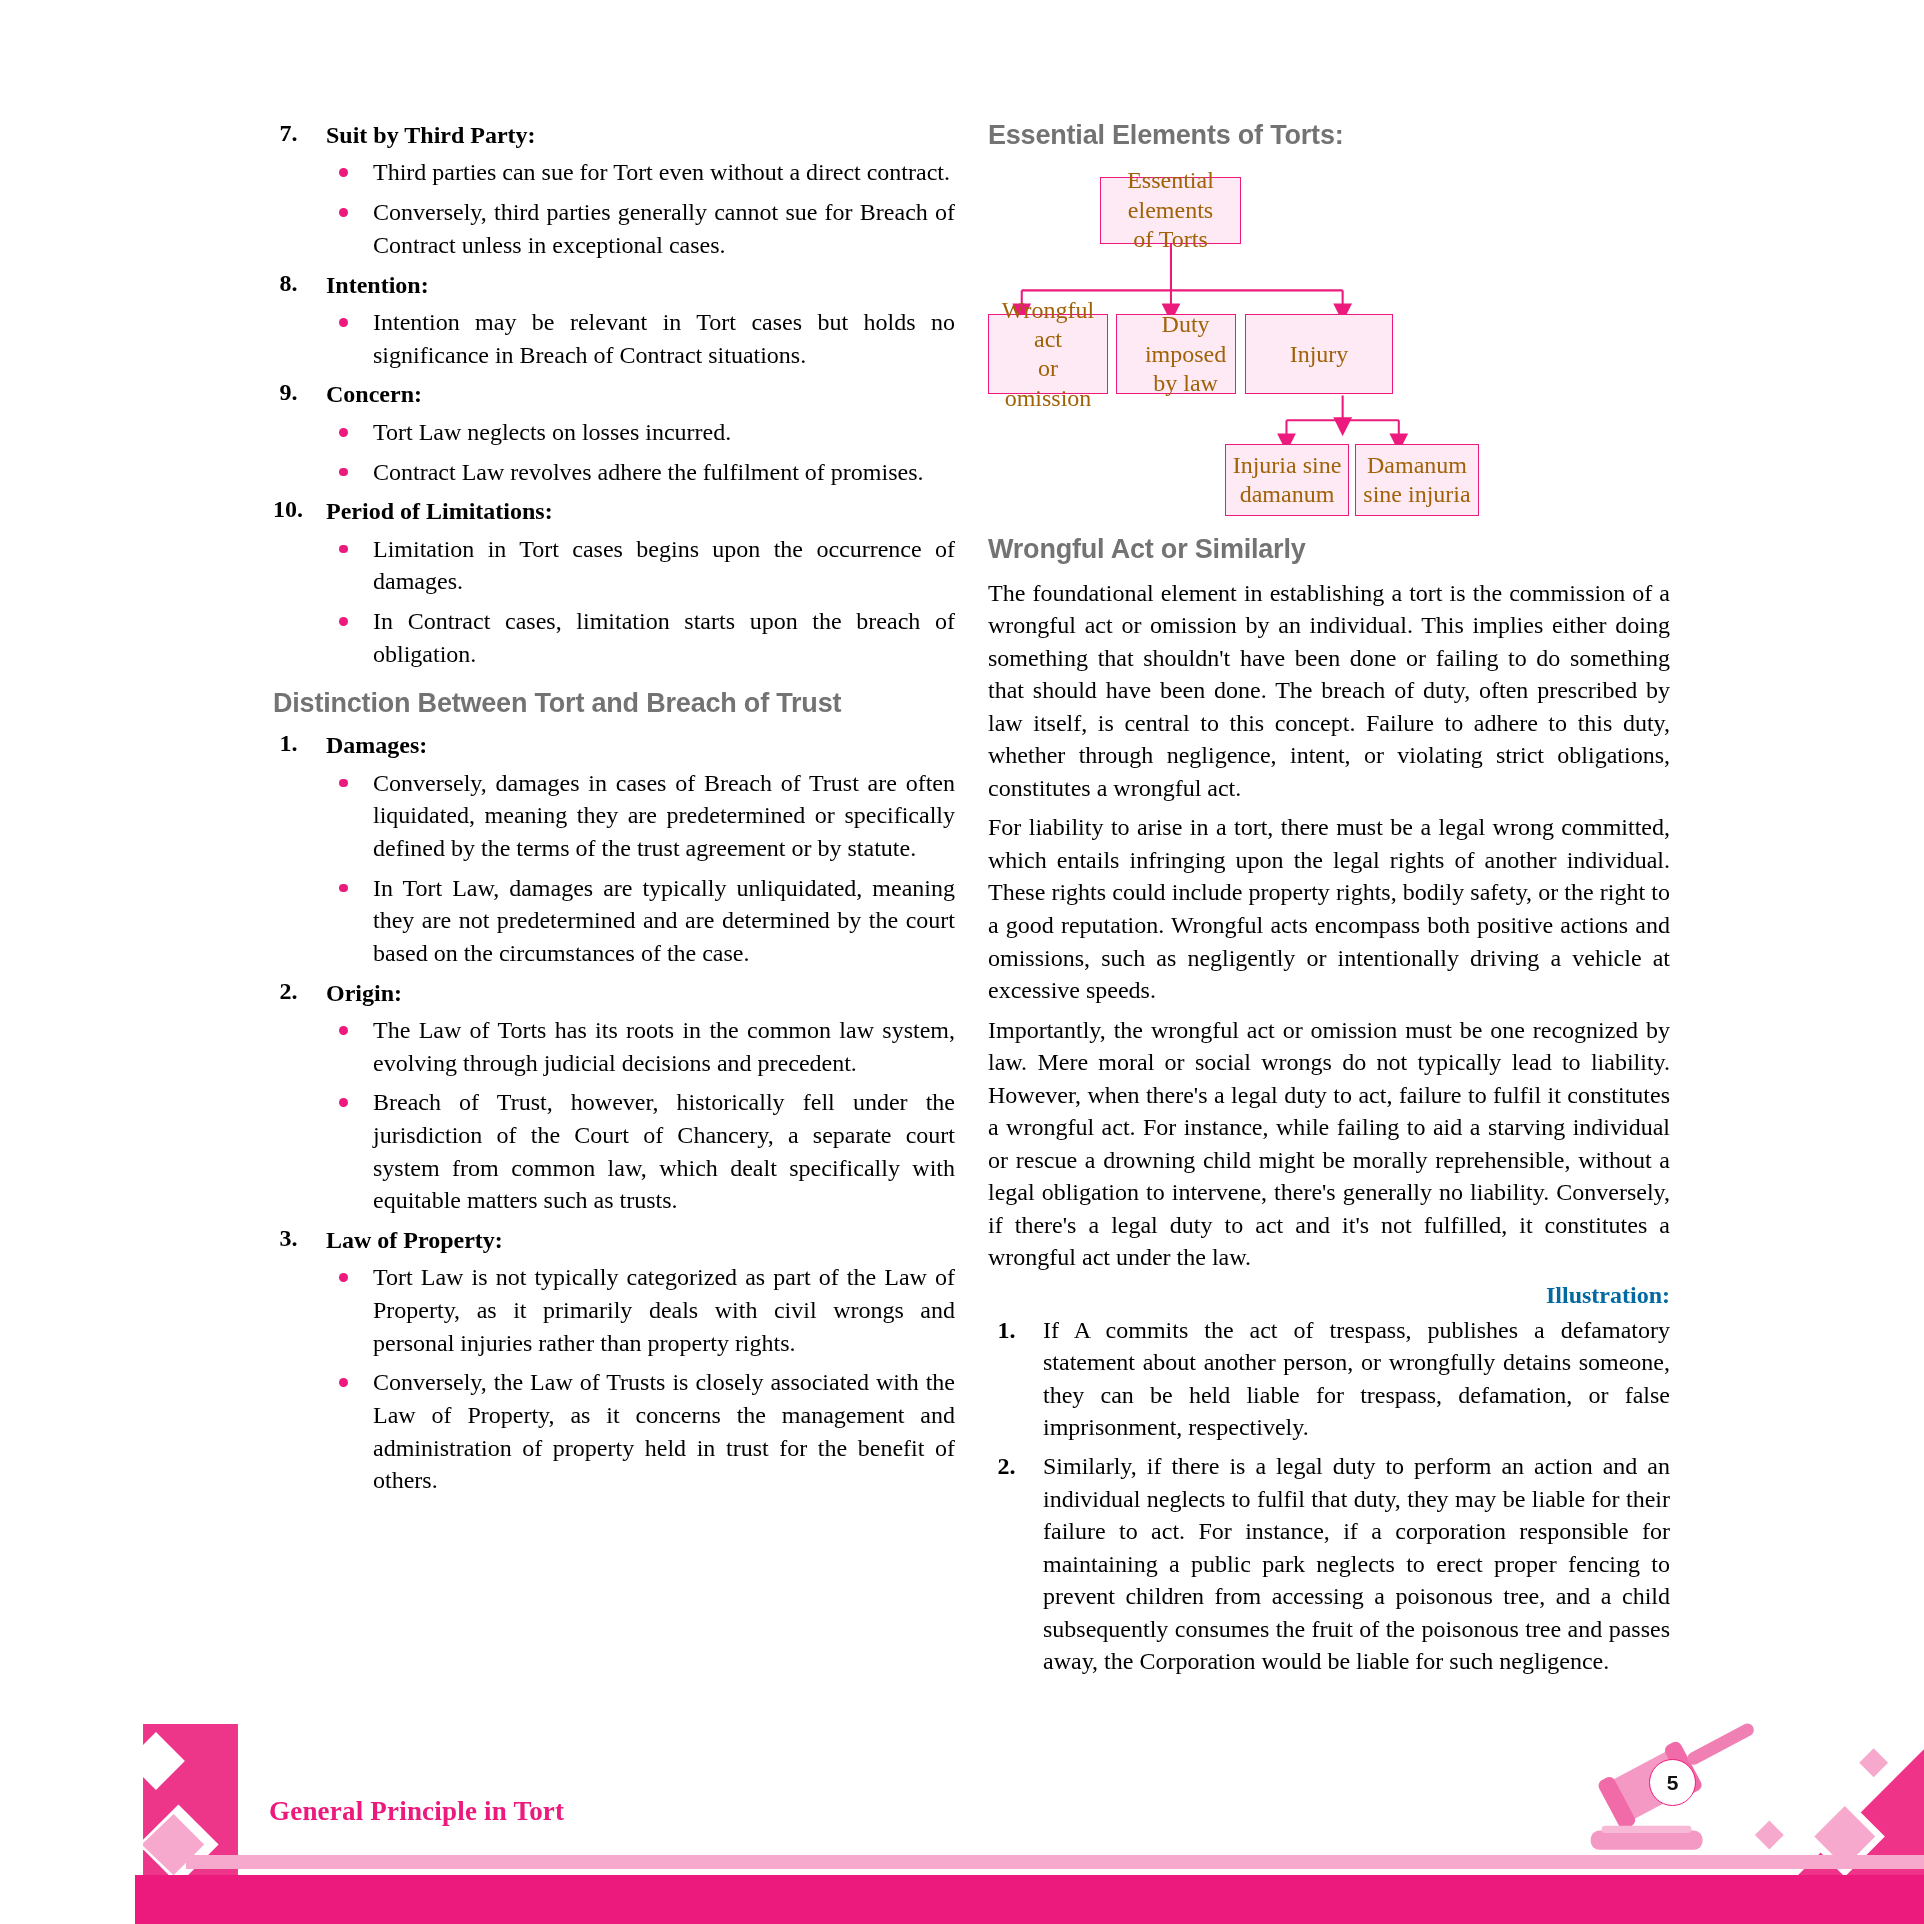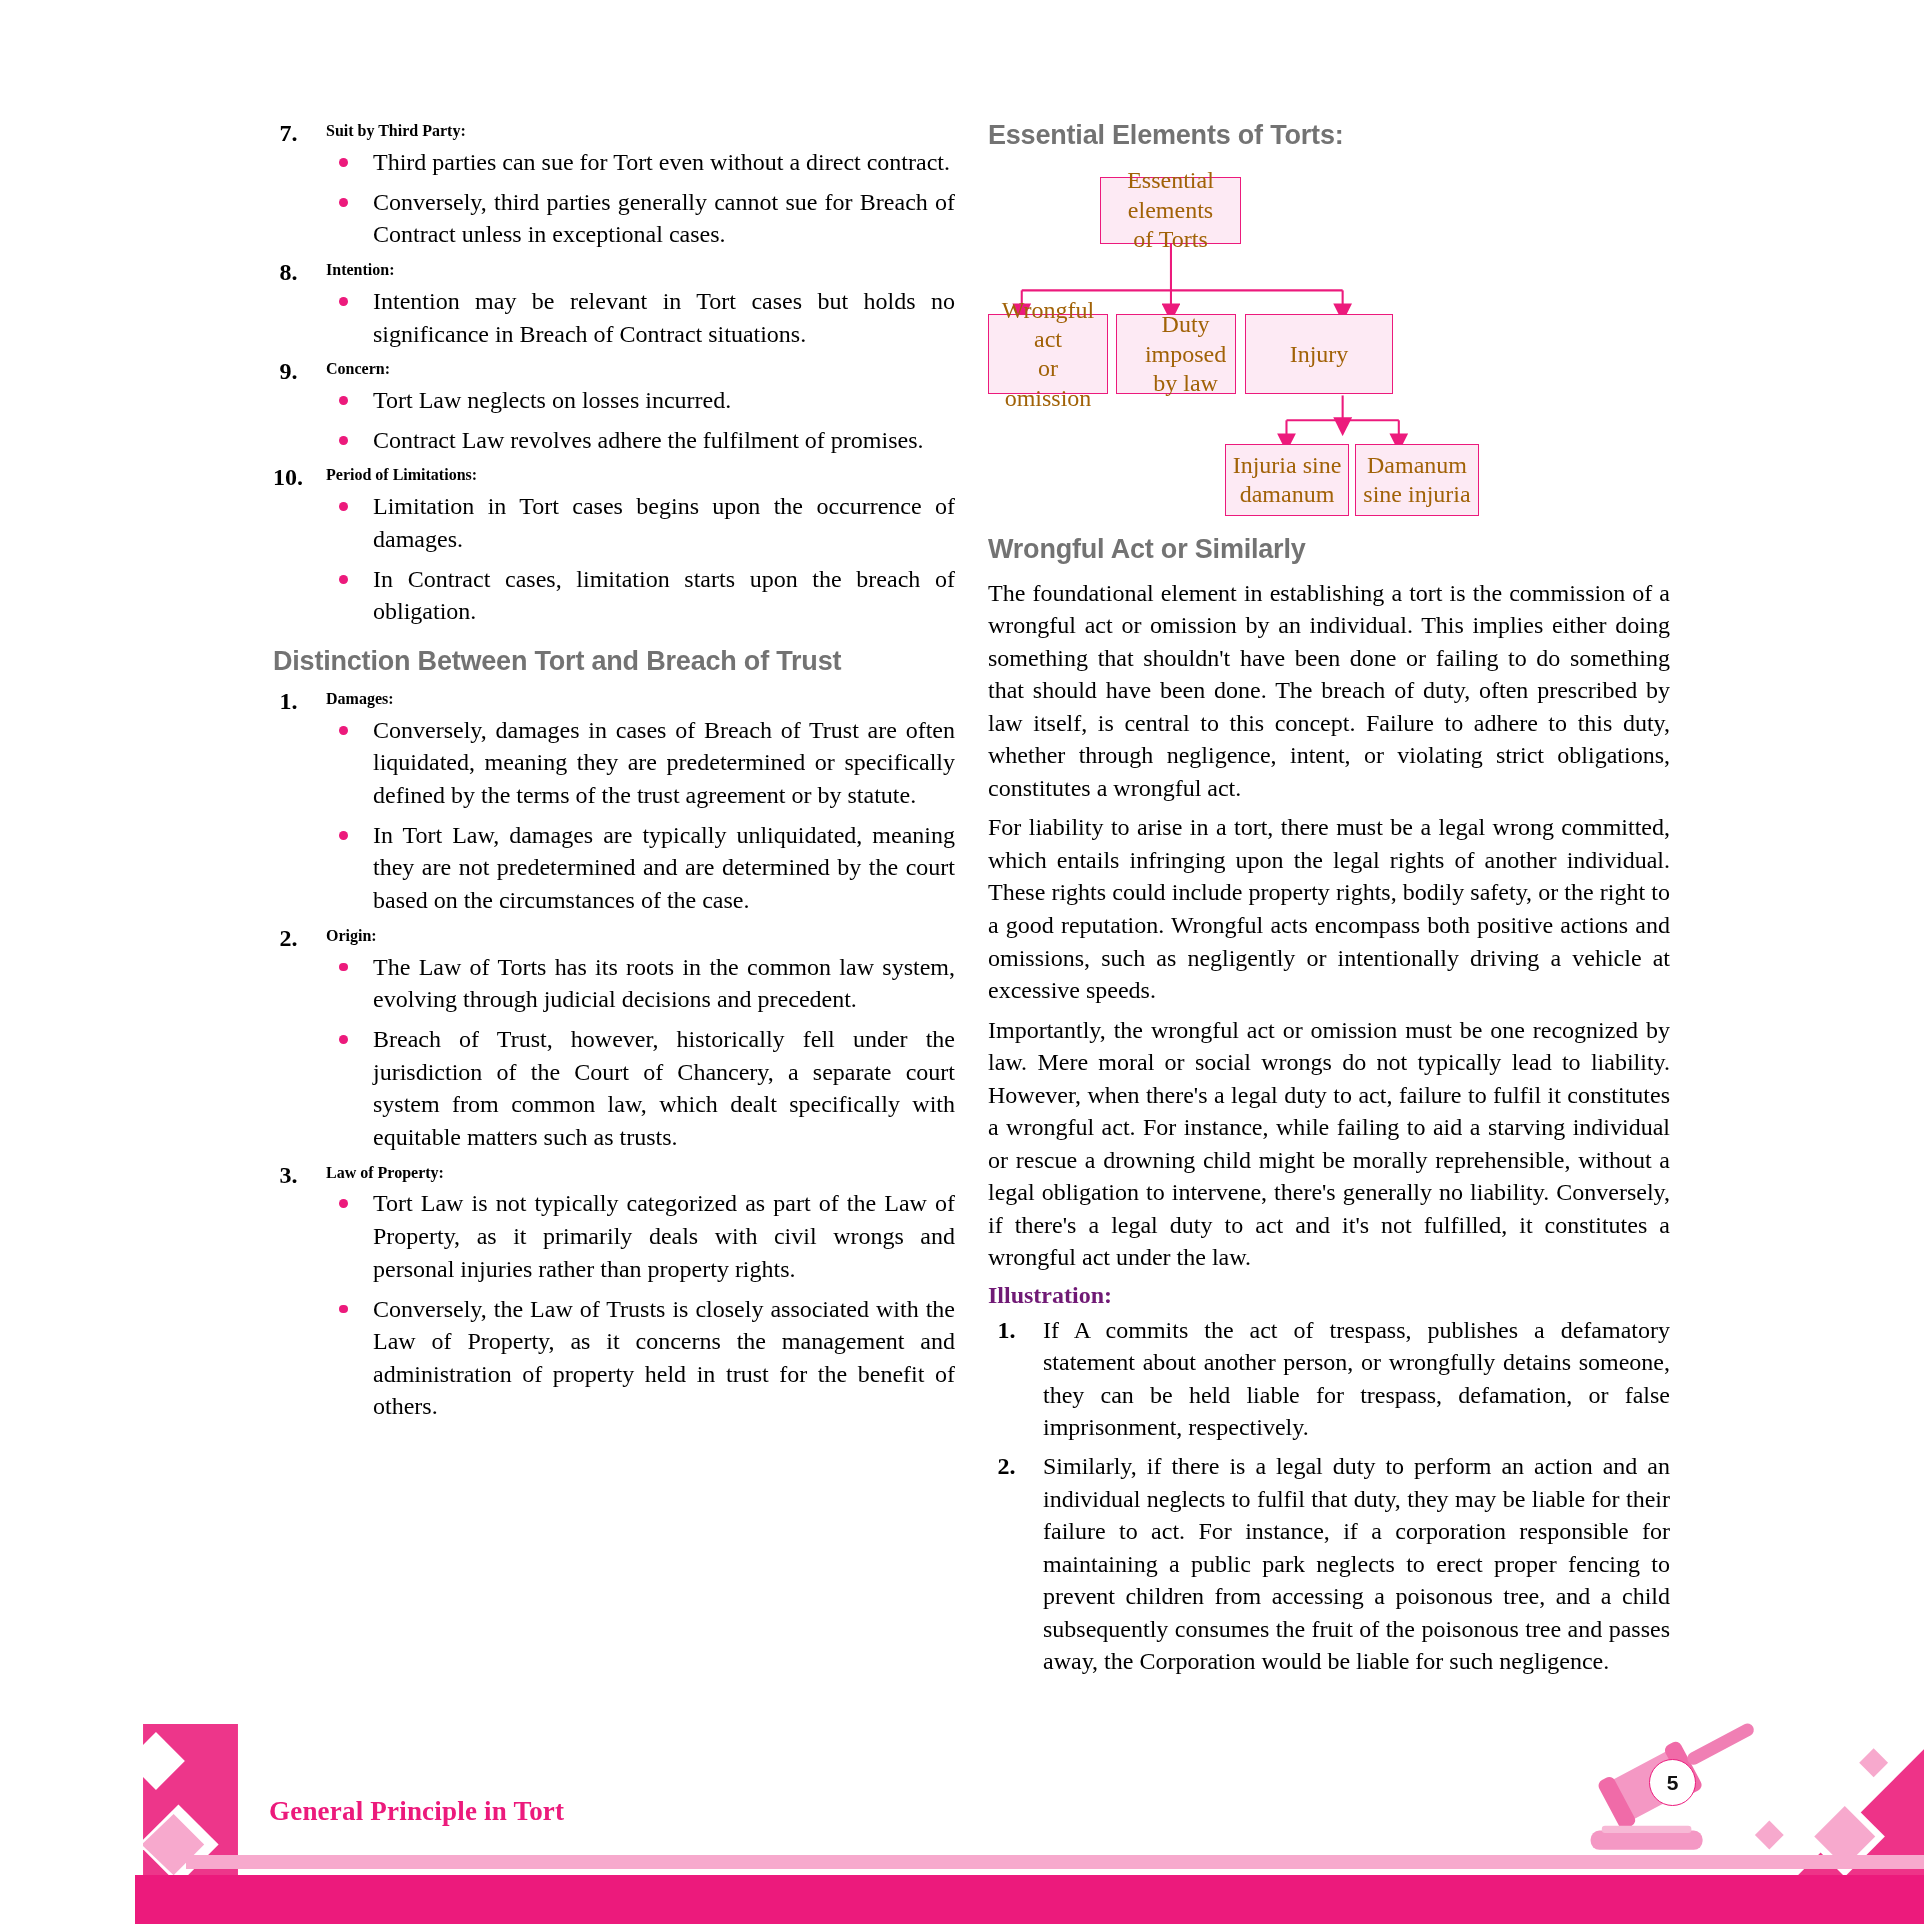--- a/index.html
+++ b/index.html
@@ -67,21 +67,21 @@
     top: 0;
     width: 40px;
     text-align: left;
     font-weight: bold;
     font-size: 24px;
     color: #000;
   }
   ol.numlist > li > .num.wide { left: 0px; }
   .item-title {
     font-weight: bold;
-    font-size: 16px;
+    font-size: 24px;
     color: #000;
     line-height: 1.32;
     margin: 0;
   }
 
   
   ul.bullets {
     list-style: none;
     margin: 4.8px 0 8px 0;
     padding: 0;
@@ -112,21 +112,22 @@
     font-size: 24px;
     line-height: 1.355;
     text-align: justify;
     color: #000;
     text-justify: inter-word;
   }
   p.strong-label {
     margin: 8px 0 4.8px 0;
     font-size: 24px;
     font-weight: bold;
-    color: #701a75;
+    color: #0369a1;
+    text-align: right;
   }
 
   
   ol.illus {
     list-style: none;
     margin: 0;
     padding: 0;
   }
   ol.illus > li {
     position: relative;

